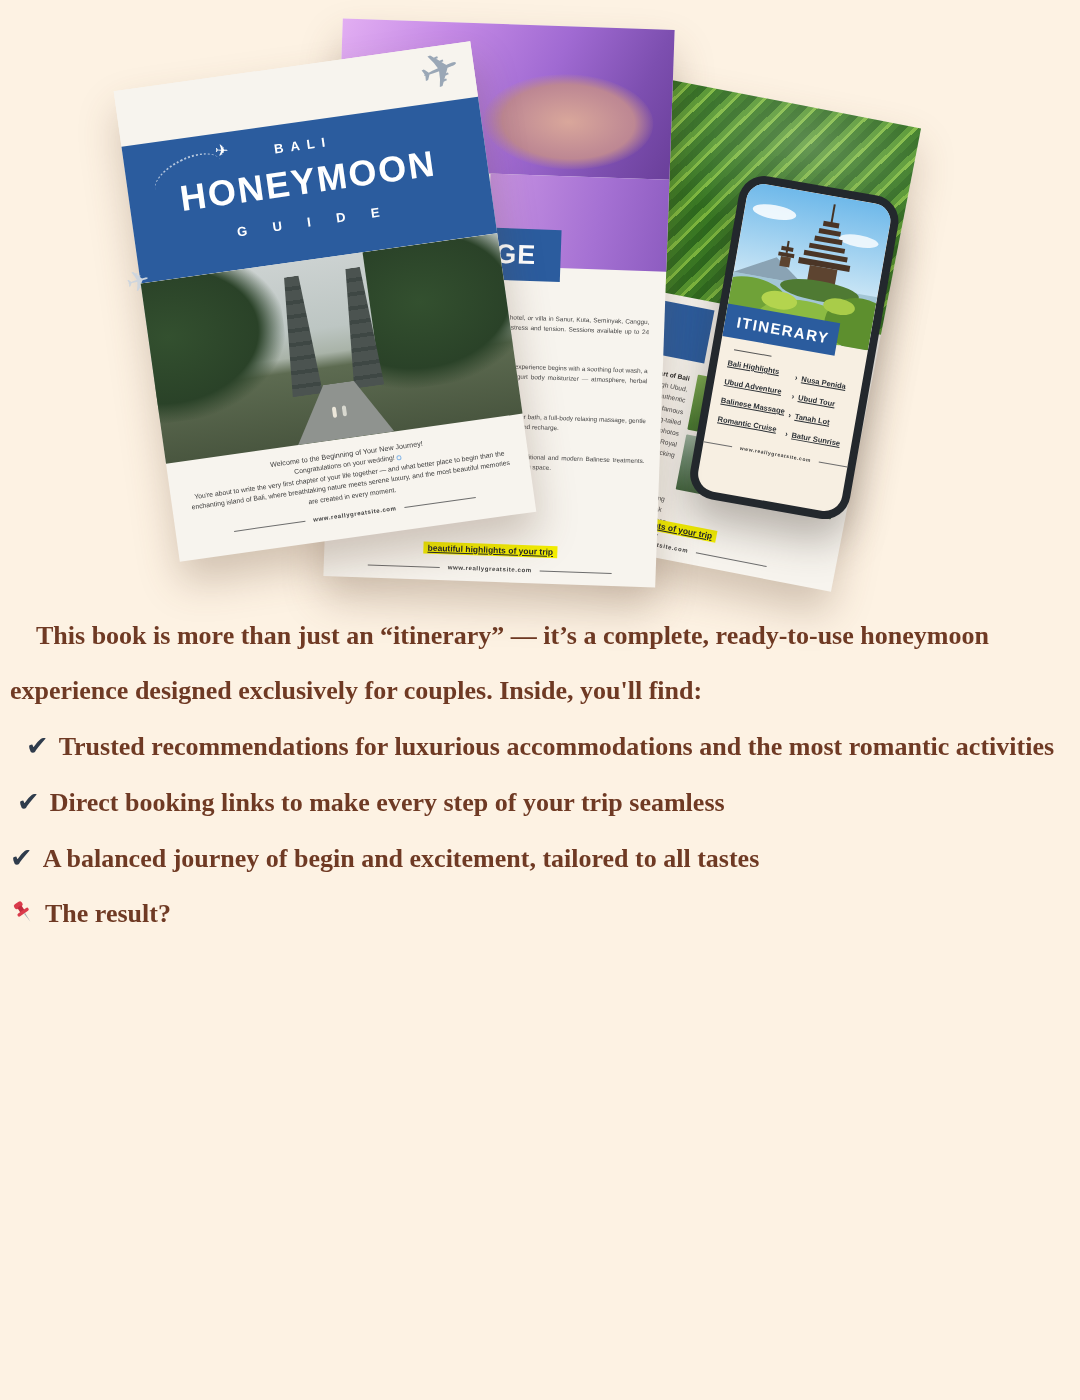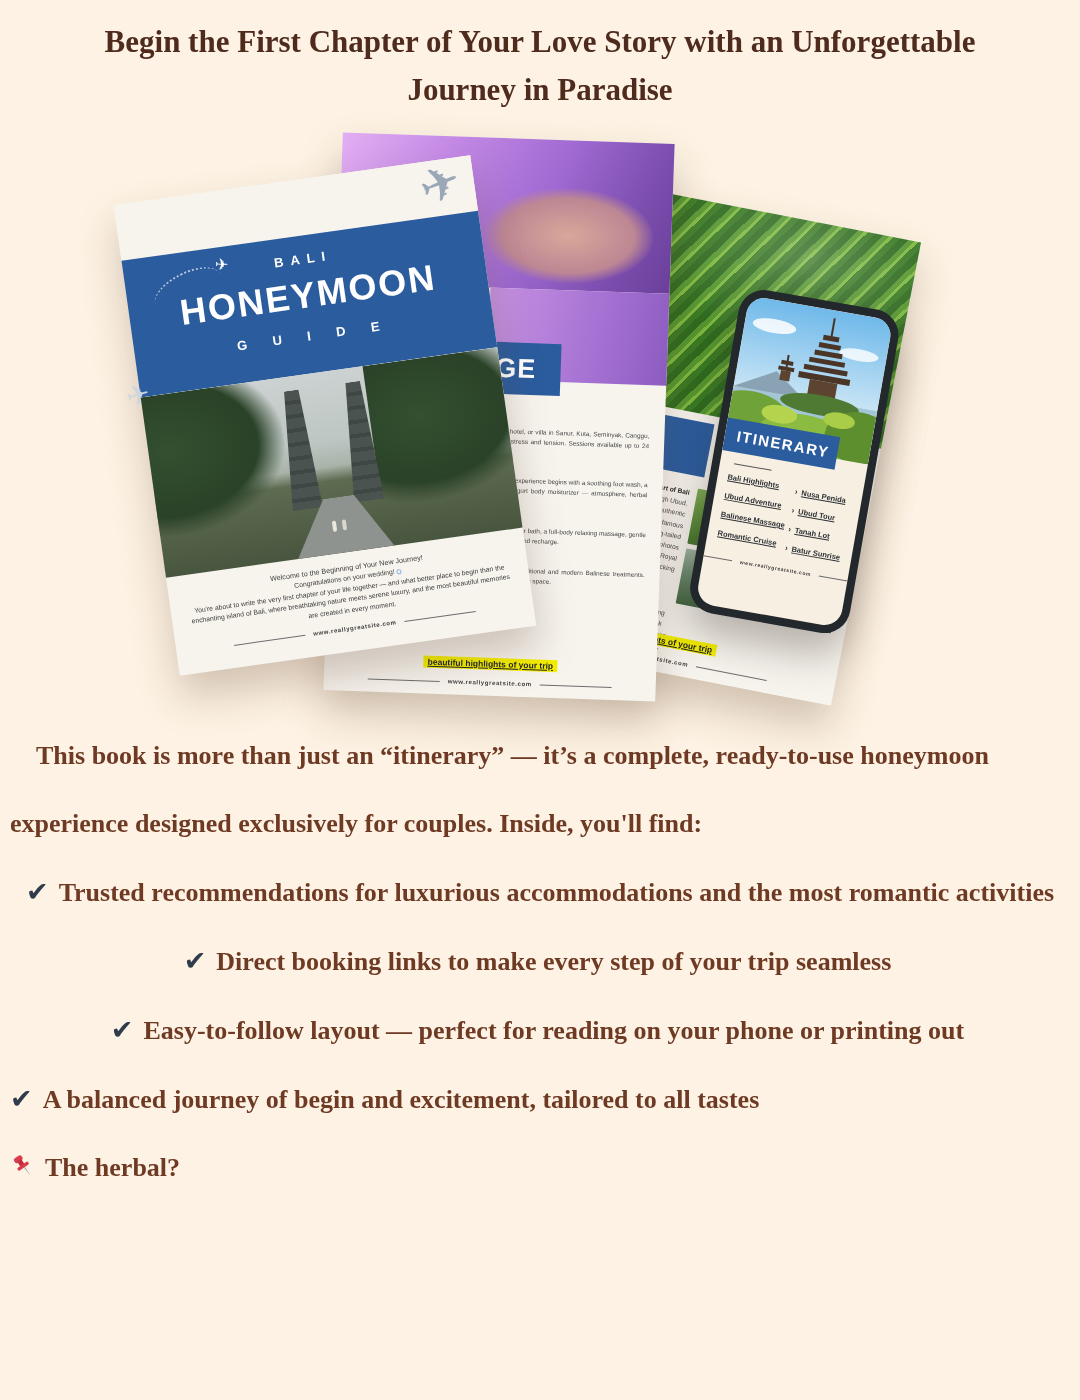--- a/index.html
+++ b/index.html
@@ -113,36 +113,35 @@
   .links { display:flex; padding:0 6px 0 10px; font-family:"Liberation Sans",sans-serif; }
   .lcol { width:53%; display:flex; flex-direction:column; gap:10px; }
   .rcol { width:47%; display:flex; flex-direction:column; gap:10px; padding-top:3px; }
   .plink { font-size:7.5px; font-weight:700; color:#2c3136; text-decoration:underline; }
   .chev { margin-right:4px; font-size:8px; text-decoration:none; display:inline-block; }
   .phone-site { margin-top:14px; }
   .phone-site .site-row { font-size:5px; } .phone-site .rule { width:34px; }
 
   
   .content { padding:16px 22px 0 10px; font-size:26px; font-weight:700;
-    line-height:68px; color:#6f3a24; }
+    line-height:55px; color:#6f3a24; }
   .intro { text-indent:26px; }
   .bullet { }
   .bullet.pad-lg { padding-left:16px; }
-  .bullet.pad-sm { padding-left:7px;text-align:center; }
+  .bullet.pad-sm { padding-left:7px; }
   .check { font-family:"DejaVu Sans",sans-serif; font-weight:400; color:#2f3c4c;
     font-size:27px; margin-right:10px; }
   .result-line { }
   .pin-svg { vertical-align:-4px; margin-right:8px; }
   .closing { text-indent:8px; }
 </style>
 </head>
 <body>
 
 <header>
-  <h1 class="hero-title">Begin the First Chapter of Your Love Story with an Unforgettable Journey in Paradise</h1>
 </header>
 
 <div class="mockup">
 
   <div class="sheet tour">
     <div class="rice-photo"></div>
     <div class="tour-banner">TOUR</div>
     <div class="tour-body">
       <div class="tour-row">
         <div class="frags">
@@ -308,31 +307,28 @@
 
 <main class="content">
   <p class="intro">This book is more than just an “itinerary” — it’s a complete, ready-to-use honeymoon experience designed exclusively for couples. Inside, you'll find:</p>
 
   <div class="bullet pad-lg">
     <span class="check">✔</span><span>Trusted recommendations for luxurious accommodations and the most romantic activities</span>
   </div>
   <div class="bullet pad-sm">
     <span class="check">✔</span><span>Direct booking links to make every step of your trip seamless</span>
   </div>
-  <div class="bullet pad-sm">
-    <span class="check">✔</span><span>Easy-to-follow layout — perfect for reading on your phone or printing out</span>
-  </div>
   <div class="bullet">
     <span class="check">✔</span><span>A balanced journey of begin and excitement, tailored to all tastes</span>
   </div>
 
   <div class="result-line">
     <svg class="pin-svg" width="27" height="27" viewBox="0 0 27 27" aria-hidden="true">
       <g transform="rotate(-35 13 13)">
         <rect x="8.5" y="2" width="9" height="5.5" rx="2.2" fill="#da3b4b"></rect>
         <rect x="10.6" y="6.5" width="4.8" height="6" rx="1" fill="#c22b3e"></rect>
         <rect x="6.5" y="11.5" width="13" height="3.4" rx="1.7" fill="#da3b4b"></rect>
         <polygon points="12.9,15 14.1,15 13.5,25" fill="#9aa6b0"></polygon>
       </g>
-    </svg><span>The herbal?</span>
+    </svg><span>The result?</span>
   </div>
 
 </main>
 
 </body></html>

